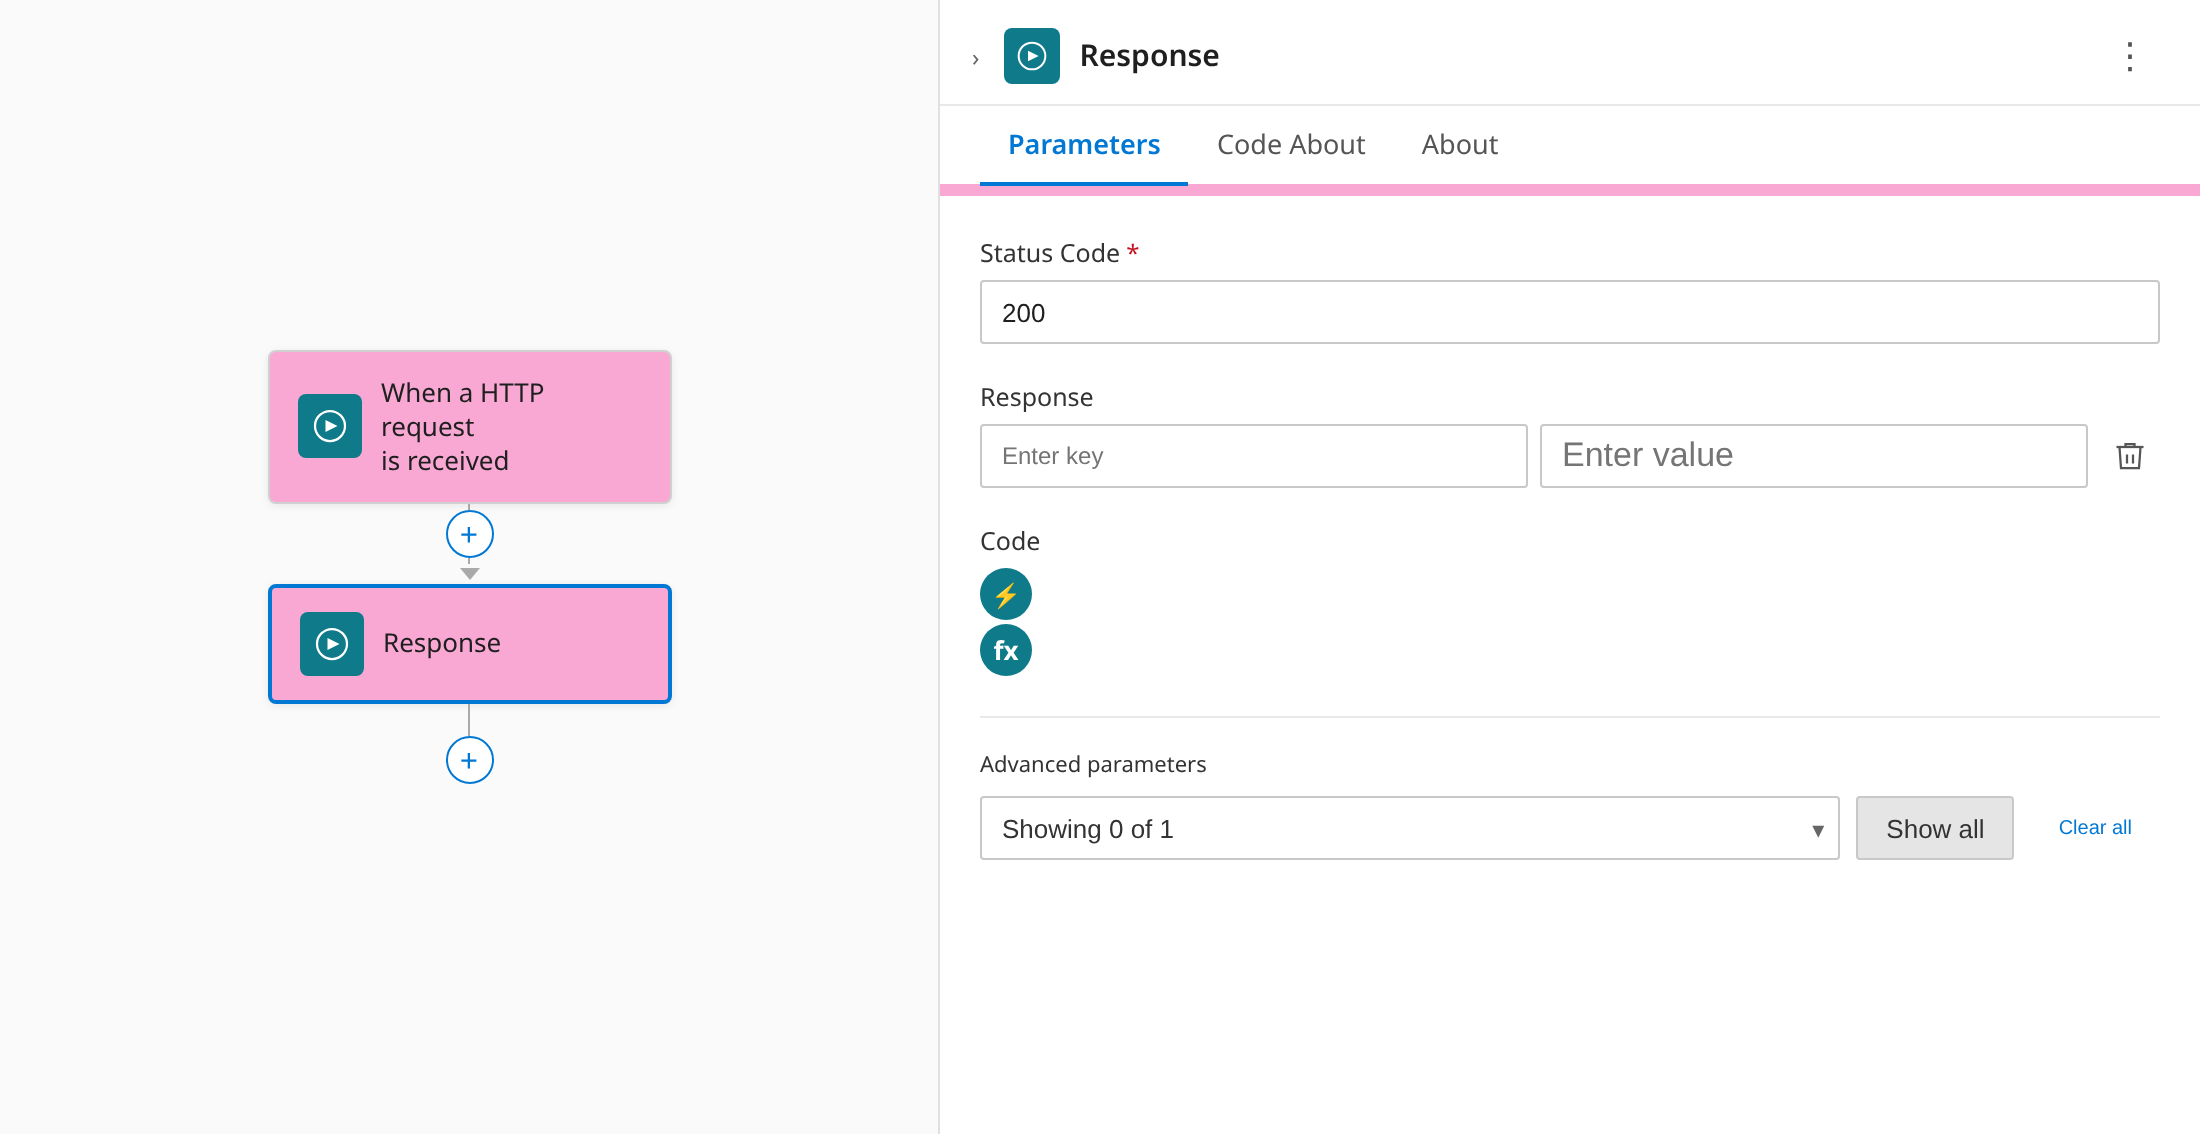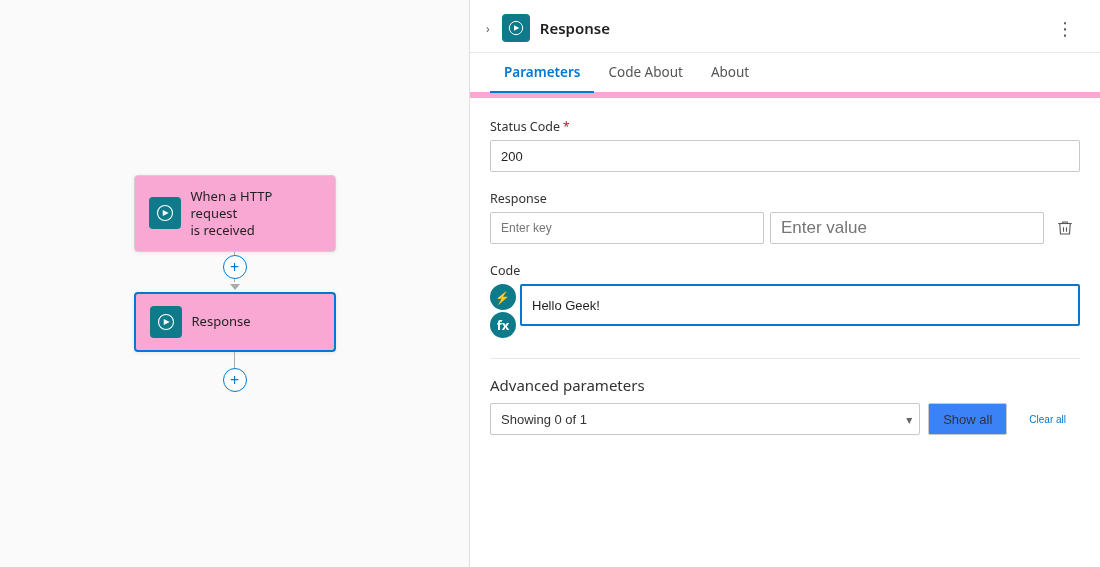--- a/index.html
+++ b/index.html
@@ -311,21 +311,21 @@
       background: #e8e8e8;
       margin: 10px 0 16px 0;
     }
 
     
     .advanced-section {
       margin-top: 4px;
     }
 
     .advanced-label {
-      font-size: 15px;
+      font-size: 11px;
       color: #333;
       margin-bottom: 8px;
     }
 
     .advanced-row {
       display: flex;
       align-items: center;
       gap: 8px;
     }
 
@@ -357,21 +357,21 @@
       pointer-events: none;
       color: #666;
       font-size: 12px;
     }
 
     .show-all-btn {
       height: 32px;
       padding: 0 14px;
       border: 1px solid #c8c8c8;
       border-radius: 2px;
-      background: #3b82f6;
+      background: #e5e5e5;
       font-size: 13px;
       color: #333;
       cursor: pointer;
     }
 
     .clear-all-btn {
       height: 32px;
       padding: 0 14px;
       border: none;
       background: transparent;
@@ -476,21 +476,20 @@
 
     <div class="field-group">
       <div class="field-label">
         <span>Code</span>
       </div>
       <div class="body-section">
         <div class="body-side-buttons">
           <div class="body-side-btn" style="font-size:12px;">⚡</div>
           <div class="body-side-btn" style="font-size:13px;">fx</div>
         </div>
-        <input class="body-input" type="text" value="Hello Geek!" style="">
       </div>
     </div>
 
     <div class="divider"></div>
 
     <div class="advanced-section">
       <div class="advanced-label">Advanced parameters</div>
       <div class="advanced-row">
         <div class="dropdown-wrapper">
           <select>

